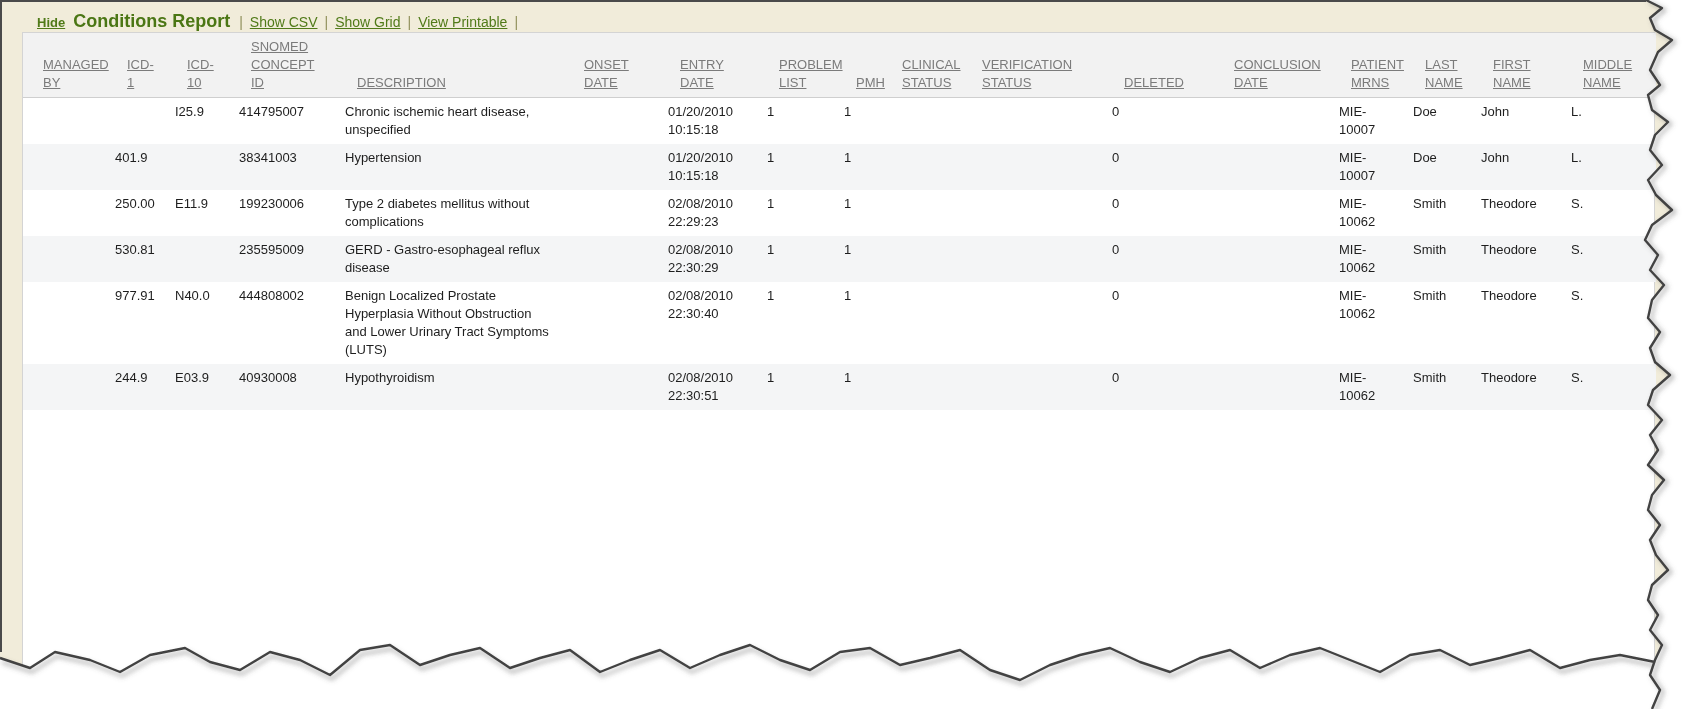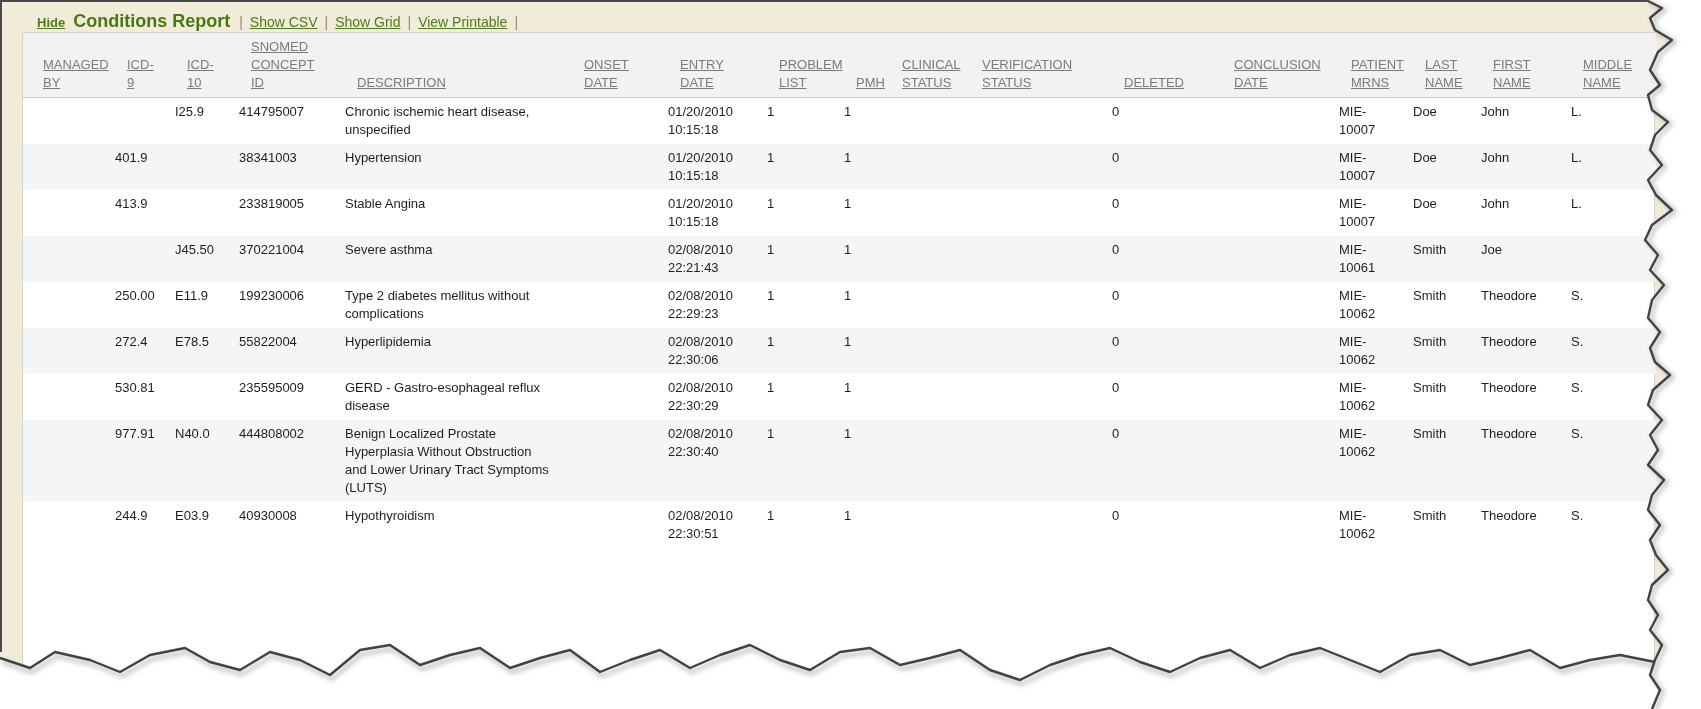--- a/index.html
+++ b/index.html
@@ -67,21 +67,21 @@
           <col style="width:110px">
         <col style="width:117px">
           <col style="width:74px">
           <col style="width:68px">
         <col style="width:90px">
           <col style="width:93px">
       </colgroup>
       <thead>
         <tr>
             <th><span class="th-link">MANAGED BY</span></th>
-            <th><span class="th-link">ICD-9</span></th>
+            <th><span class="th-link">ICD-1</span></th>
             <th><span class="th-link">ICD-10</span></th>
             <th><span class="th-link">SNOMED CONCEPT ID</span></th>
             <th><span class="th-link">DESCRIPTION</span></th>
             <th><span class="th-link">ONSET DATE</span></th>
             <th><span class="th-link">ENTRY DATE</span></th>
             <th><span class="th-link">PROBLEM LIST</span></th>
             <th><span class="th-link">PMH</span></th>
             <th><span class="th-link">CLINICAL STATUS</span></th>
             <th><span class="th-link">VERIFICATION STATUS</span></th>
             <th><span class="th-link">DELETED</span></th>
@@ -126,83 +126,26 @@
             <td></td>
             <td>0</td>
             <td></td>
             <td>MIE-10007</td>
             <td>Doe</td>
             <td>John</td>
             <td>L.</td>
           </tr>
           <tr>
             <td></td>
-            <td>413.9</td>
-            <td></td>
-            <td>233819005</td>
-            <td>Stable Angina</td>
-            <td></td>
-            <td>01/20/2010 10:15:18</td>
-            <td>1</td>
-            <td>1</td>
-            <td></td>
-            <td></td>
-            <td>0</td>
-            <td></td>
-            <td>MIE-10007</td>
-            <td>Doe</td>
-            <td>John</td>
-            <td>L.</td>
-          </tr>
-          <tr>
-            <td></td>
-            <td></td>
-            <td>J45.50</td>
-            <td>370221004</td>
-            <td>Severe asthma</td>
-            <td></td>
-            <td>02/08/2010 22:21:43</td>
-            <td>1</td>
-            <td>1</td>
-            <td></td>
-            <td></td>
-            <td>0</td>
-            <td></td>
-            <td>MIE-10061</td>
-            <td>Smith</td>
-            <td>Joe</td>
-            <td></td>
-          </tr>
-          <tr>
-            <td></td>
             <td>250.00</td>
             <td>E11.9</td>
             <td>199230006</td>
             <td>Type 2 diabetes mellitus without complications</td>
             <td></td>
             <td>02/08/2010 22:29:23</td>
-            <td>1</td>
-            <td>1</td>
-            <td></td>
-            <td></td>
-            <td>0</td>
-            <td></td>
-            <td>MIE-10062</td>
-            <td>Smith</td>
-            <td>Theodore</td>
-            <td>S.</td>
-          </tr>
-          <tr>
-            <td></td>
-            <td>272.4</td>
-            <td>E78.5</td>
-            <td>55822004</td>
-            <td>Hyperlipidemia</td>
-            <td></td>
-            <td>02/08/2010 22:30:06</td>
             <td>1</td>
             <td>1</td>
             <td></td>
             <td></td>
             <td>0</td>
             <td></td>
             <td>MIE-10062</td>
             <td>Smith</td>
             <td>Theodore</td>
             <td>S.</td>

